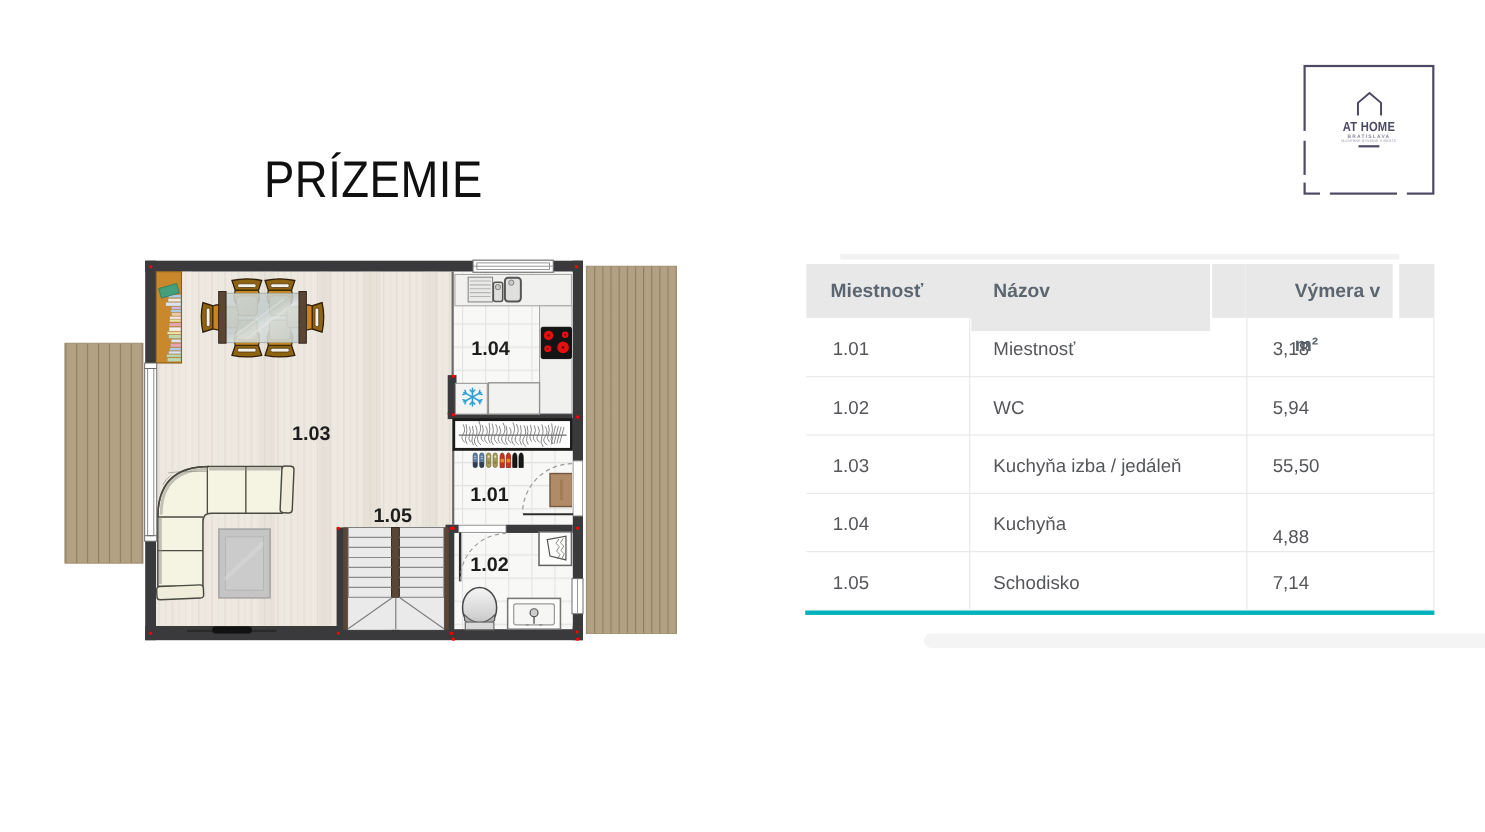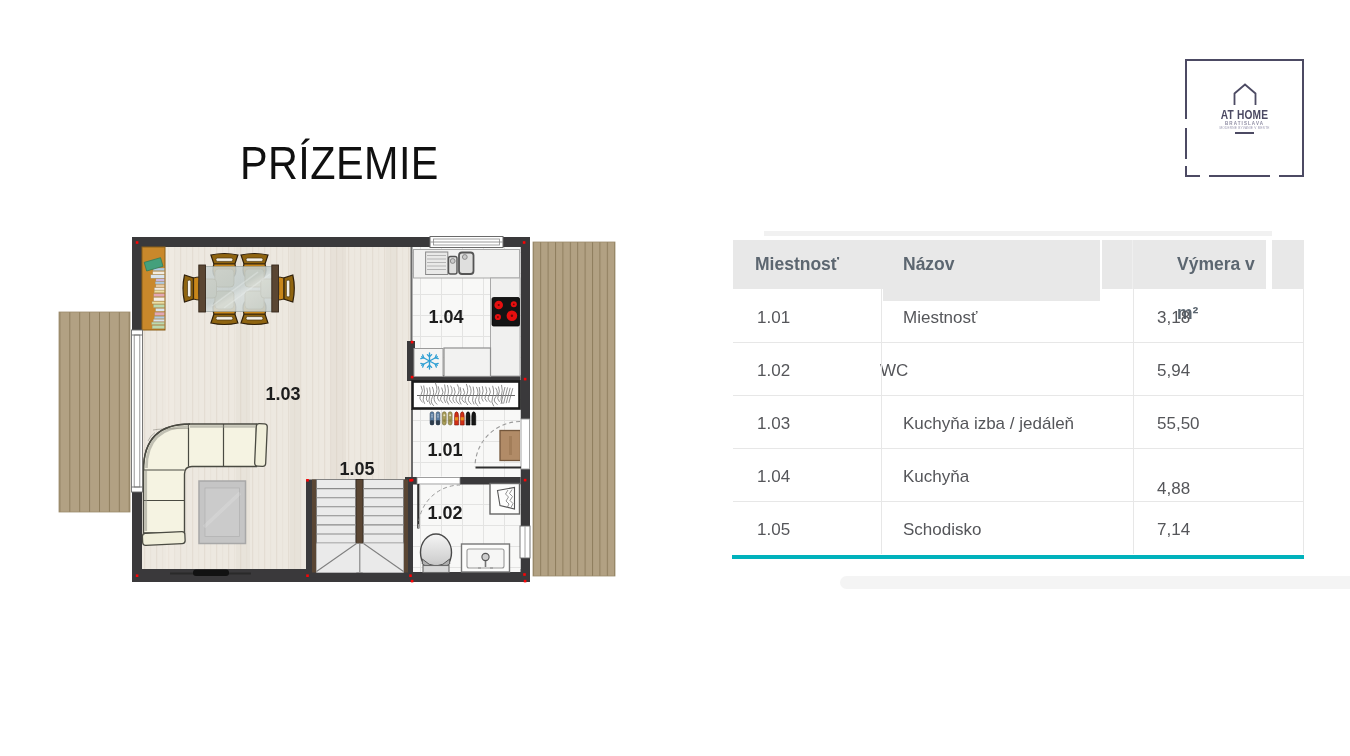--- a/index.html
+++ b/index.html
@@ -429,21 +429,21 @@
 
 <div class="hcell" style="left:1272px;top:240px;width:32px;height:49px"></div>
 
 <div class="abs" style="left:1131.5px;top:240px;width:1.5px;height:49px;background:#efefef"></div>
 
 <div class="rowtxt" style="left:757px;top:308px">1.01</div>
 <div class="rowtxt" style="left:903px;top:308px">Miestnosť</div>
 <div class="rowtxt" style="left:1157px;top:308px">3,18</div>
 
 <div class="rowtxt" style="left:757px;top:361px">1.02</div>
-<div class="rowtxt" style="left:880px;top:361px">WC</div>
+<div class="rowtxt" style="left:903px;top:361px">WC</div>
 <div class="rowtxt" style="left:1157px;top:361px">5,94</div>
 
 <div class="rowtxt" style="left:757px;top:414px">1.03</div>
 <div class="rowtxt" style="left:903px;top:414px">Kuchyňa izba / jedáleň</div>
 <div class="rowtxt" style="left:1157px;top:414px">55,50</div>
 
 <div class="rowtxt" style="left:757px;top:467px">1.04</div>
 <div class="rowtxt" style="left:903px;top:467px">Kuchyňa</div>
 <div class="rowtxt" style="left:1157px;top:479px">4,88</div>
 

